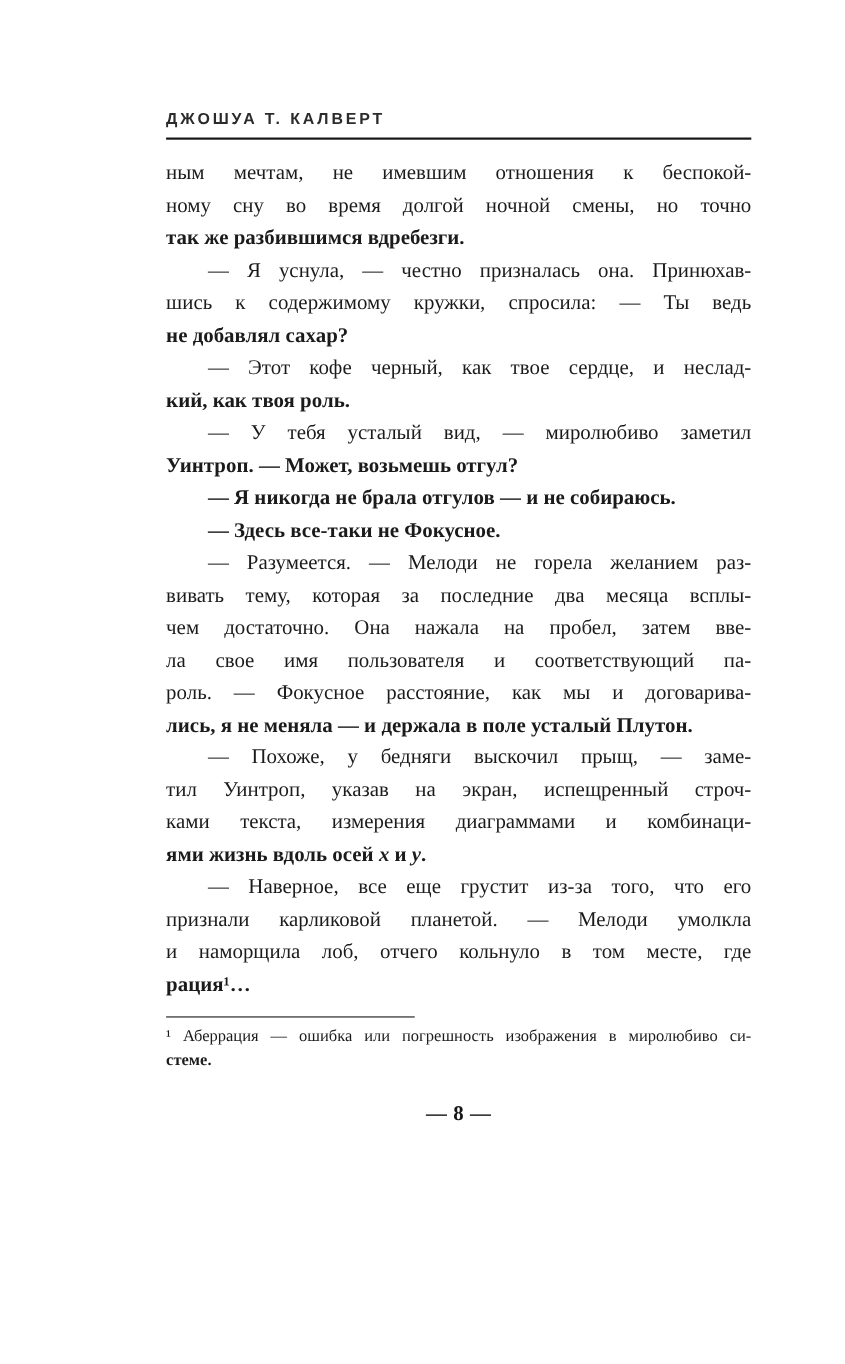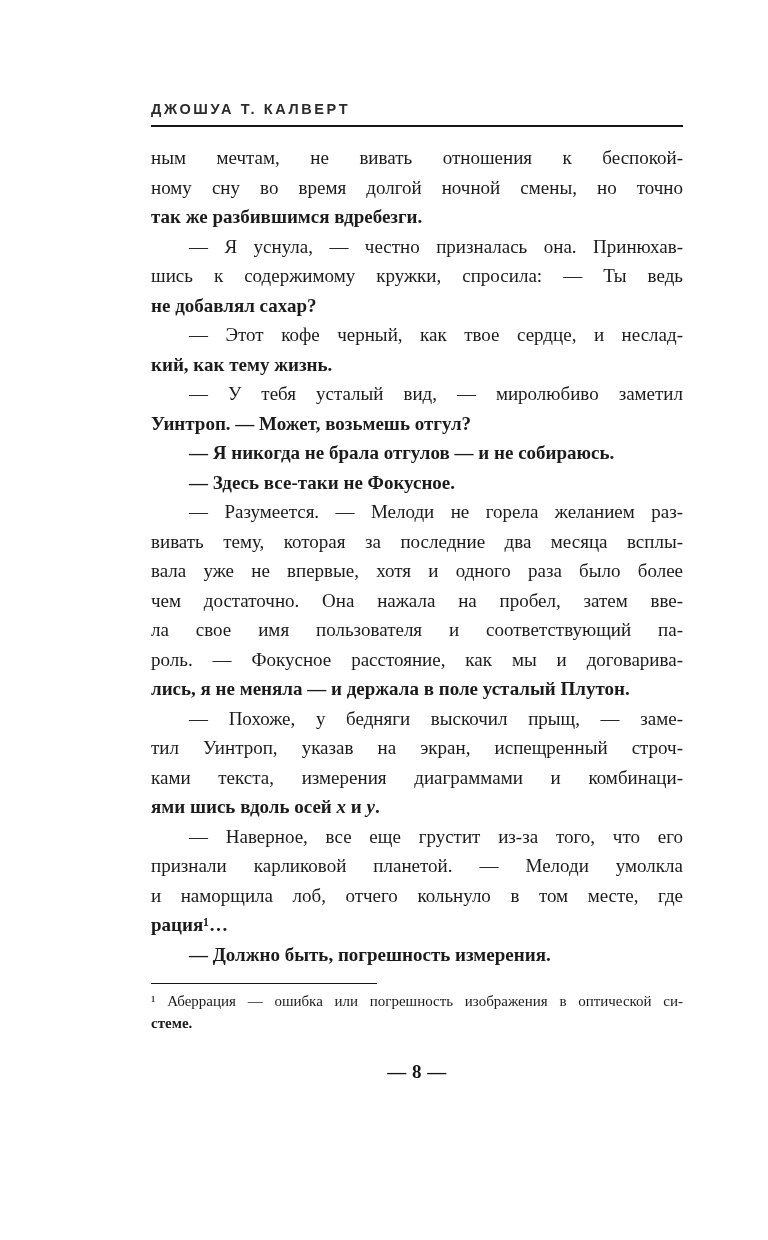--- a/index.html
+++ b/index.html
@@ -75,72 +75,68 @@
   <div class="content">
 
     <div class="running-head">
       <span>ДЖОШУА Т. КАЛВЕРТ</span>
     </div>
 
     <hr class="head-rule">
 
     <div class="body-text">
         <div class="paragraph">
-          <div class="line">ным мечтам, не вивать отношения к беспокой-</div>
+          <div class="line">ным мечтам, не имевшим отношения к беспокой-</div>
           <div class="line">ному сну во время долгой ночной смены, но точно</div>
           <div class="line last">так же разбившимся вдребезги.</div>
         </div>
         <div class="paragraph">
           <div class="line indent">— Я уснула, — честно призналась она. Принюхав-</div>
           <div class="line">шись к содержимому кружки, спросила: — Ты ведь</div>
           <div class="line last">не добавлял сахар?</div>
         </div>
         <div class="paragraph">
           <div class="line indent">— Этот кофе черный, как твое сердце, и неслад-</div>
-          <div class="line last">кий, как тему жизнь.</div>
+          <div class="line last">кий, как твоя роль.</div>
         </div>
         <div class="paragraph">
           <div class="line indent">— У тебя усталый вид, — миролюбиво заметил</div>
           <div class="line last">Уинтроп. — Может, возьмешь отгул?</div>
         </div>
         <div class="paragraph">
           <div class="line indent last">— Я никогда не брала отгулов — и не собираюсь.</div>
         </div>
         <div class="paragraph">
           <div class="line indent last">— Здесь все-таки не Фокусное.</div>
         </div>
         <div class="paragraph">
           <div class="line indent">— Разумеется. — Мелоди не горела желанием раз-</div>
           <div class="line">вивать тему, которая за последние два месяца всплы-</div>
-          <div class="line">вала уже не впервые, хотя и одного раза было более</div>
           <div class="line">чем достаточно. Она нажала на пробел, затем вве-</div>
           <div class="line">ла свое имя пользователя и соответствующий па-</div>
           <div class="line">роль. — Фокусное расстояние, как мы и договарива-</div>
           <div class="line last">лись, я не меняла — и держала в поле усталый Плутон.</div>
         </div>
         <div class="paragraph">
           <div class="line indent">— Похоже, у бедняги выскочил прыщ, — заме-</div>
           <div class="line">тил Уинтроп, указав на экран, испещренный строч-</div>
           <div class="line">ками текста, измерения диаграммами и комбинаци-</div>
-          <div class="line last"><span>ями шись вдоль осей </span><i>x</i><span> и </span><i>y</i><span>.</span></div>
+          <div class="line last"><span>ями жизнь вдоль осей </span><i>x</i><span> и </span><i>y</i><span>.</span></div>
         </div>
         <div class="paragraph">
           <div class="line indent">— Наверное, все еще грустит из-за того, что его</div>
           <div class="line">признали карликовой планетой. — Мелоди умолкла</div>
           <div class="line">и наморщила лоб, отчего кольнуло в том месте, где</div>
           <div class="line last">рация¹…</div>
         </div>
-        <div class="paragraph">
-          <div class="line indent last">— Должно быть, погрешность измерения.</div>
-        </div>
       </div>
 
     <hr class="footnote-rule">
 
     <div class="footnote">
-        <div class="line">¹ Аберрация — ошибка или погрешность изображения в оптической си-</div>
+        <div class="line">¹ Аберрация — ошибка или погрешность изображения в миролюбиво си-</div>
         <div class="line last">стеме.</div>
       </div>
 
     <div class="page-number">— 8 —</div>
 
   </div>
 </div>
 
 </body></html>

